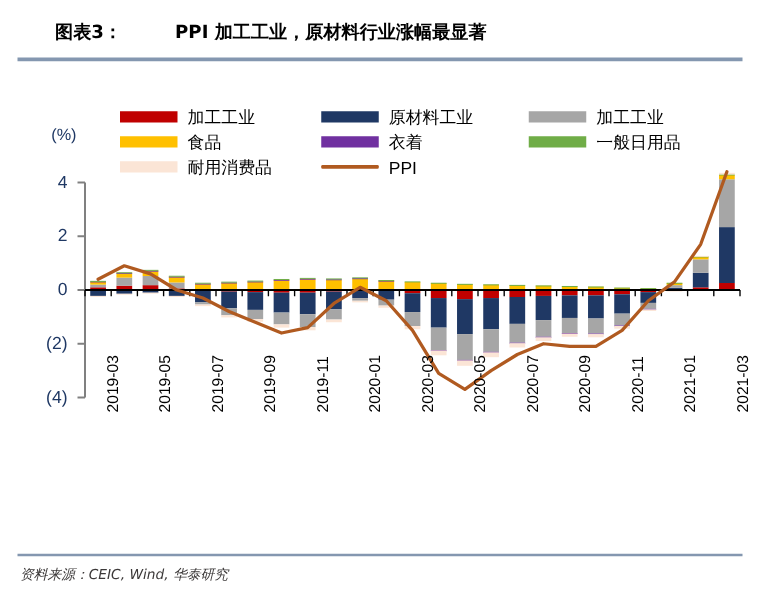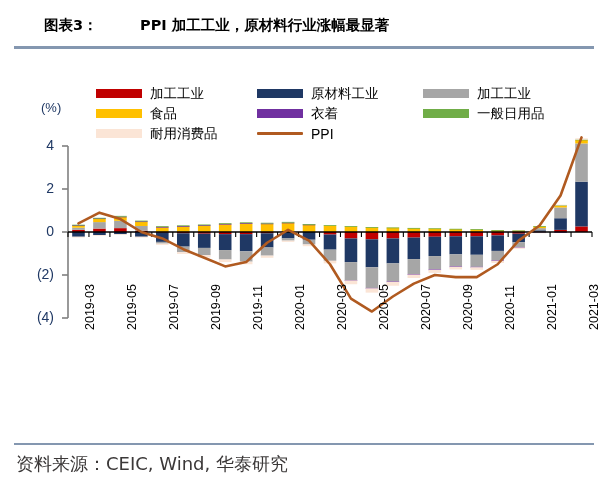--- a/index.html
+++ b/index.html
@@ -27,22 +27,23 @@
     background:#8497B0;
   }
 
   
   .source-rule{
     position:absolute;left:14px;top:443px;width:580px;height:1.6px;
     background:#8497B0;
   }
   .source-text{
     position:absolute;left:16px;top:452px;
-    font-size:18px;color:#3B3838;white-space:nowrap;
+    font-size:11px;color:#3B3838;white-space:nowrap;
     font-family:"DejaVu Sans","Liberation Sans",sans-serif;
+    font-style:italic;
   }
 
   
   .legend{
     position:absolute;left:96px;top:84px;width:500px;height:60px;
   }
   .legend-row{position:absolute;left:0;width:500px;height:19px;}
   .legend-item{position:absolute;display:flex;align-items:center;height:19px;}
   .swatch{width:46px;height:9px;display:inline-block;flex:0 0 auto;}
   .swatch.line{height:3px;border-radius:1px;}

